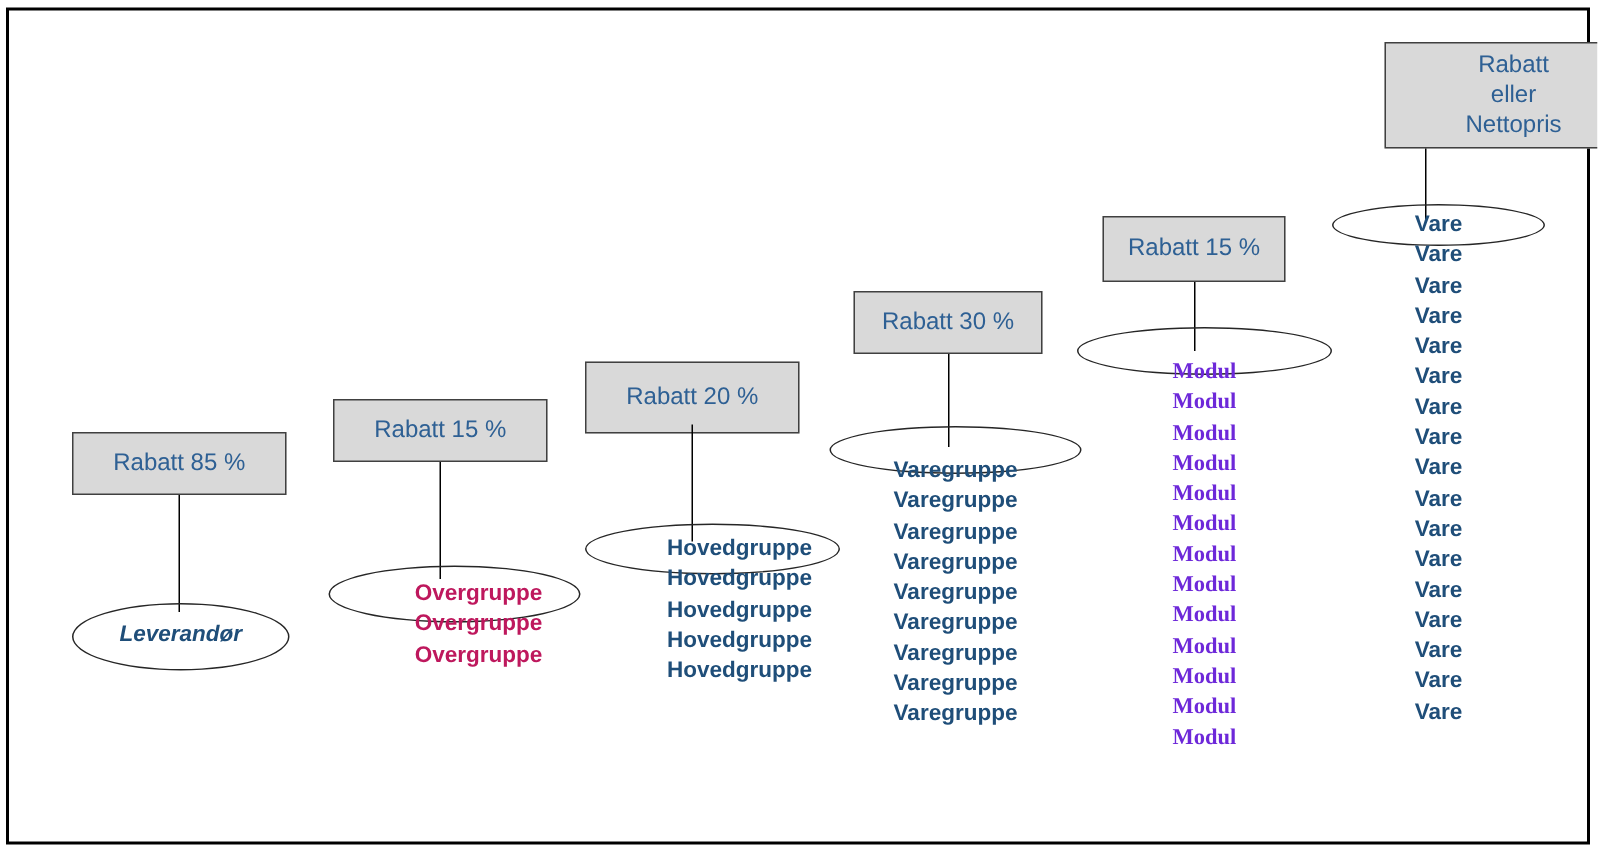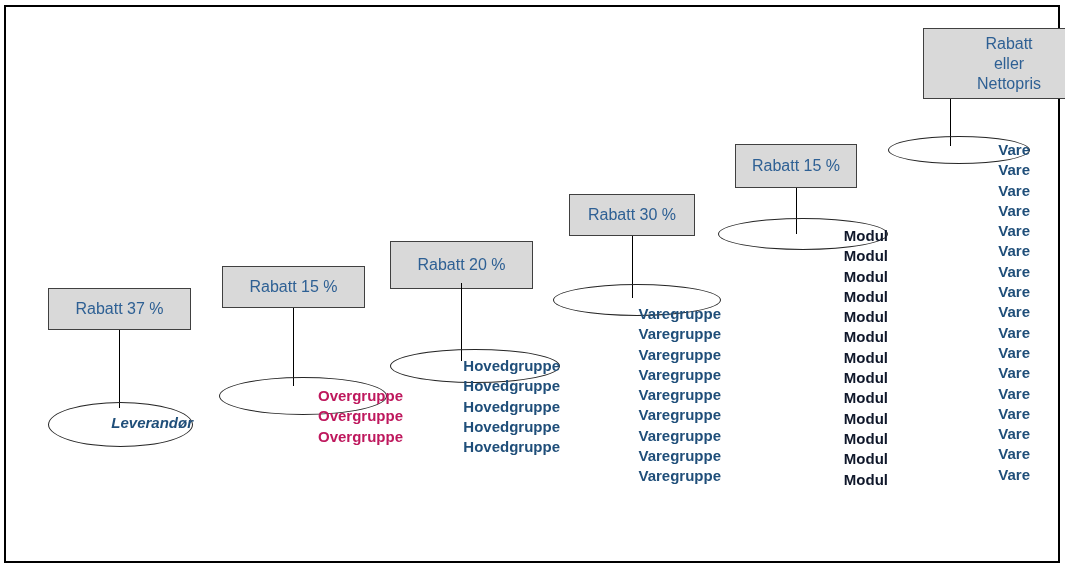--- a/index.html
+++ b/index.html
@@ -50,61 +50,61 @@
   .ellipse {
     position: absolute;
     border: 1.3px solid #262626;
     border-radius: 50%;
     box-sizing: border-box;
     background: transparent;
     pointer-events: none;
   }
   .entity-list {
     position: absolute;
-    text-align: right;
+    text-align: center;
     color: #1f4e79;
     font-weight: bold;
     font-size: 15px;
   }
   .entity-item {
     line-height: 20.3px;
     white-space: nowrap;
   }
 </style>
 </head>
 <body>
 
 <div id="canvas">
 
   <div id="frame"></div>
 
   <div id="levels-root">
       <div class="column">
-        <div class="rabatt-box" style="left: 48px; top: 288px; width: 143px; height: 42px; background: rgb(217, 217, 217); border-color: rgb(64, 64, 64); color: rgb(46, 96, 148);">Rabatt 37 %</div>
+        <div class="rabatt-box" style="left: 48px; top: 288px; width: 143px; height: 42px; background: rgb(217, 217, 217); border-color: rgb(64, 64, 64); color: rgb(46, 96, 148);">Rabatt 85 %</div>
         <div class="connector" style="left: 119px; top: 330px; height: 78px; background: rgb(0, 0, 0);"></div>
         <div class="ellipse" style="left: 48px; top: 402px; width: 145px; height: 45px; border-color: rgb(38, 38, 38);"></div>
         <div class="entity-list" style="left: 48px; top: 413px; width: 145px; color: rgb(31, 78, 121); font-style: italic;">
           <div class="entity-item">Leverandør</div>
         </div>
       </div>
       <div class="column">
         <div class="rabatt-box" style="left: 222px; top: 266px; width: 143px; height: 42px; background: rgb(217, 217, 217); border-color: rgb(64, 64, 64); color: rgb(46, 96, 148);">Rabatt 15 %</div>
         <div class="connector" style="left: 293px; top: 308px; height: 78px; background: rgb(0, 0, 0);"></div>
         <div class="ellipse" style="left: 219px; top: 377px; width: 168px; height: 38px; border-color: rgb(38, 38, 38);"></div>
         <div class="entity-list" style="left: 235px; top: 386px; width: 168px; color: #be185d;">
           <div class="entity-item">Overgruppe</div>
           <div class="entity-item">Overgruppe</div>
           <div class="entity-item">Overgruppe</div>
         </div>
       </div>
       <div class="column">
         <div class="rabatt-box" style="left: 390px; top: 241px; width: 143px; height: 48px; background: rgb(217, 217, 217); border-color: rgb(64, 64, 64); color: rgb(46, 96, 148);">Rabatt 20 %</div>
         <div class="connector" style="left: 461px; top: 283px; height: 78px; background: rgb(0, 0, 0);"></div>
         <div class="ellipse" style="left: 390px; top: 349px; width: 170px; height: 34px; border-color: rgb(38, 38, 38);"></div>
-        <div class="entity-list" style="left: 390px; top: 356px; width: 170px; color: rgb(31, 78, 121);">
+        <div class="entity-list" style="left: 408px; top: 356px; width: 170px; color: rgb(31, 78, 121);">
           <div class="entity-item">Hovedgruppe</div>
           <div class="entity-item">Hovedgruppe</div>
           <div class="entity-item">Hovedgruppe</div>
           <div class="entity-item">Hovedgruppe</div>
           <div class="entity-item">Hovedgruppe</div>
         </div>
       </div>
       <div class="column">
         <div class="rabatt-box" style="left: 569px; top: 194px; width: 126px; height: 42px; background: rgb(217, 217, 217); border-color: rgb(64, 64, 64); color: rgb(46, 96, 148);">Rabatt 30 %</div>
         <div class="connector" style="left: 632px; top: 236px; height: 62px; background: rgb(0, 0, 0);"></div>
@@ -118,21 +118,21 @@
           <div class="entity-item">Varegruppe</div>
           <div class="entity-item">Varegruppe</div>
           <div class="entity-item">Varegruppe</div>
           <div class="entity-item">Varegruppe</div>
         </div>
       </div>
       <div class="column">
         <div class="rabatt-box" style="left: 735px; top: 144px; width: 122px; height: 44px; background: rgb(217, 217, 217); border-color: rgb(64, 64, 64); color: rgb(46, 96, 148);">Rabatt 15 %</div>
         <div class="connector" style="left: 796px; top: 188px; height: 46px; background: rgb(0, 0, 0);"></div>
         <div class="ellipse" style="left: 718px; top: 218px; width: 170px; height: 32px; border-color: rgb(38, 38, 38);"></div>
-        <div class="entity-list" style="left: 718px; top: 226px; width: 170px; color: #0f172a;">
+        <div class="entity-list" style="left: 718px; top: 238px; width: 170px; color: #6d28d9; font-family: Liberation Serif, serif;">
           <div class="entity-item">Modul</div>
           <div class="entity-item">Modul</div>
           <div class="entity-item">Modul</div>
           <div class="entity-item">Modul</div>
           <div class="entity-item">Modul</div>
           <div class="entity-item">Modul</div>
           <div class="entity-item">Modul</div>
           <div class="entity-item">Modul</div>
           <div class="entity-item">Modul</div>
           <div class="entity-item">Modul</div>

